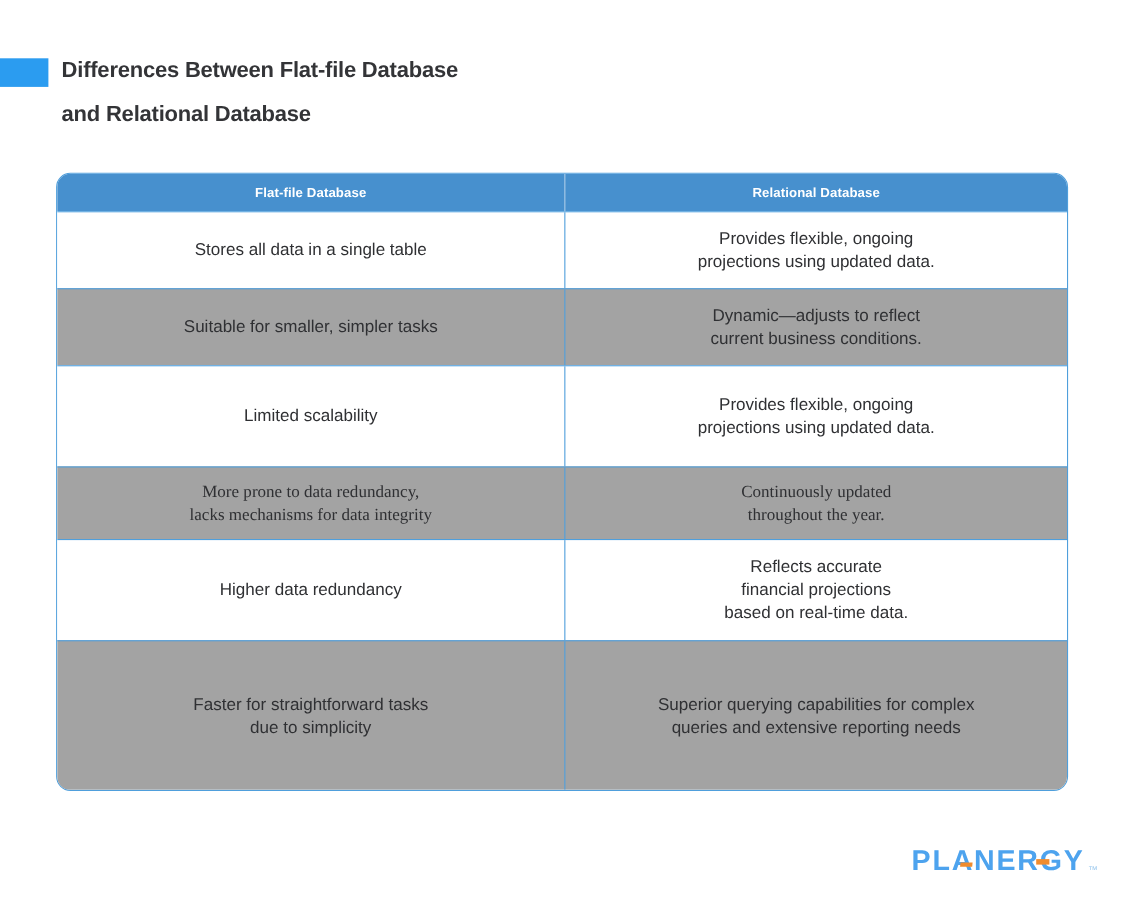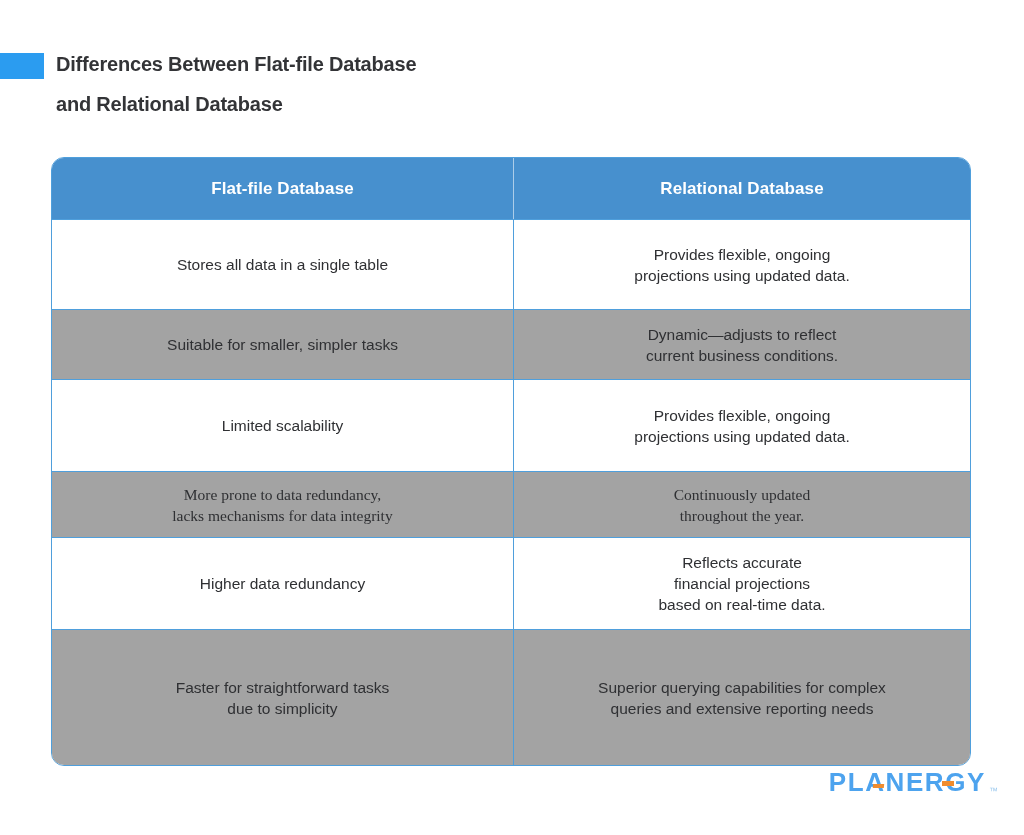--- a/index.html
+++ b/index.html
@@ -76,44 +76,44 @@
   }
   .tcell.col-right {
     flex: 1 1 auto;
   }
 
   
   .trow.header {
     background: #4790ce;
   }
   .trow.header .tcell {
-    height: 61px;
+    height: 34px;
     padding: 0 12px;
     color: #ffffff;
-    font-size: 17px;
+    font-size: 12px;
     font-weight: 700;
     letter-spacing: 0.1px;
     border-right-color: rgba(255,255,255,0.55);
   }
 
   
   .trow.body .tcell {
     color: #2f3033;
     font-size: 15.5px;
     line-height: 21px;
     white-space: pre-line;
   }
   .trow.body.shade {
     background: #a3a3a3;
   }
   .trow.body.plain {
     background: #ffffff;
   }
 
-  .rh1 { height: 90px; }
+  .rh1 { height: 70px; }
   .rh2 { height: 70px; }
   .rh3 { height: 92px; justify-content: space-between; }
   .rh4 { height: 66px; font-family: Liberation Serif, serif; }
   .rh5 { height: 92px; }
   .rh6 { height: 136px; }
 
   
   .logo {
     position: absolute;
     right: 26px;

